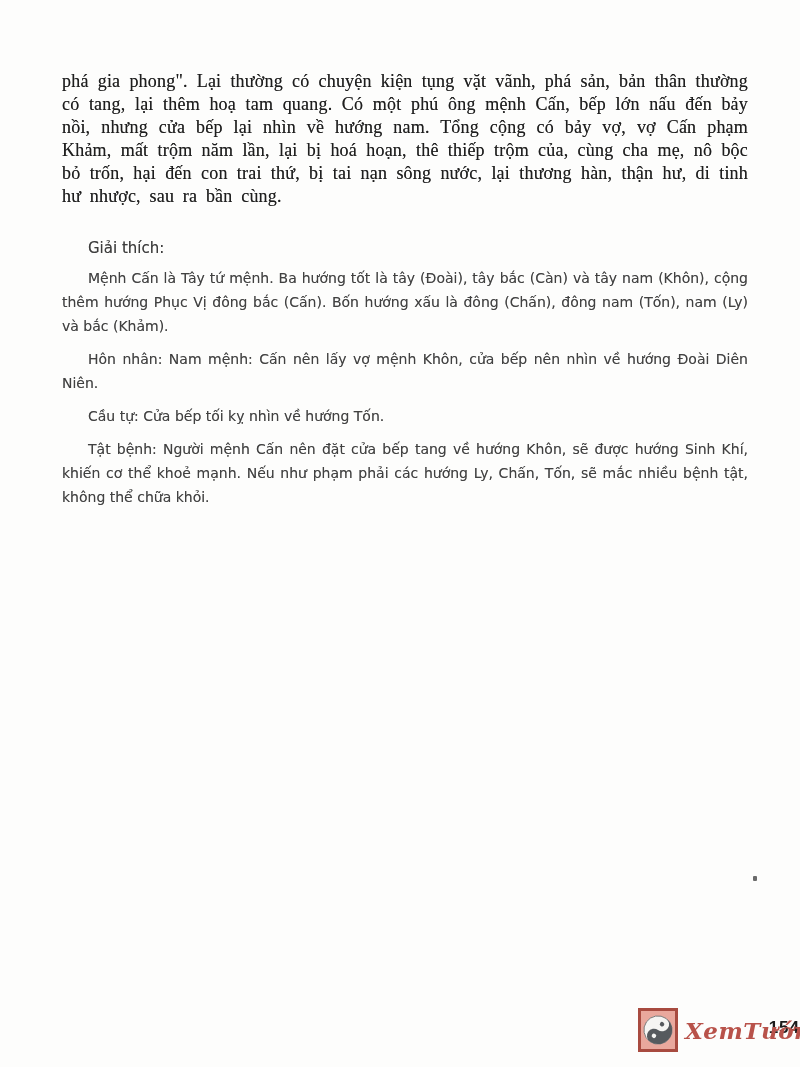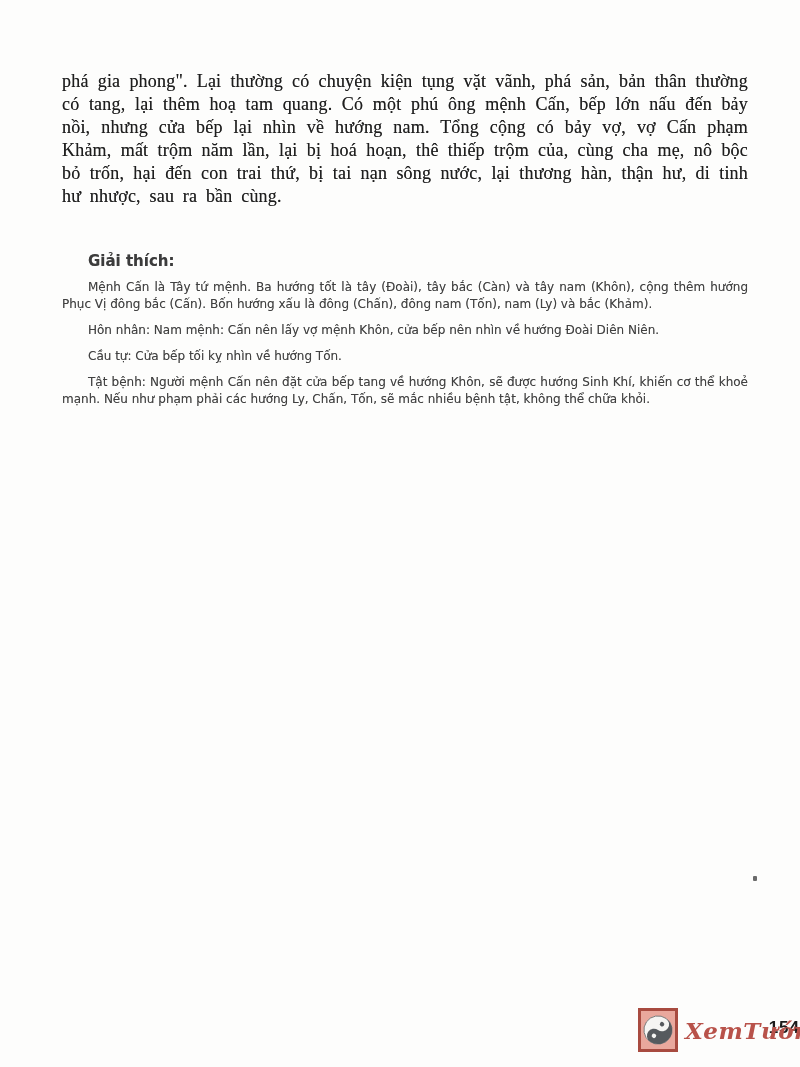--- a/index.html
+++ b/index.html
@@ -22,32 +22,32 @@
     font-family: "Liberation Serif", serif;
     font-size: 18px;
     line-height: 23px;
     word-spacing: 4px;
     letter-spacing: 0.2px;
     text-align: justify;
     color: #1e1e1e;
     text-shadow: 0 0 0.5px rgba(0,0,0,0.55);
   }
   .section-heading {
-    margin: 44px 0 0 26px;
+    margin: 31px 0 0 26px;
     font-family: "DejaVu Sans", sans-serif;
-    font-weight: bold;
+    font-weight: normal;
     font-size: 15px;
     color: #3c3c3c;
     text-shadow: 0 0 0.4px rgba(70,70,70,0.5);
   }
   .expl {
     margin: 9px 0 0 0;
     font-family: "DejaVu Sans", sans-serif;
-    font-size: 12px;
-    line-height: 17px;
+    font-size: 14px;
+    line-height: 24px;
     text-align: justify;
     text-indent: 26px;
     color: #414141;
     text-shadow: 0 0 0.4px rgba(70,70,70,0.45);
   }
   .scan-speck {
     position: absolute;
     left: 753px;
     top: 876px;
     width: 4px;

